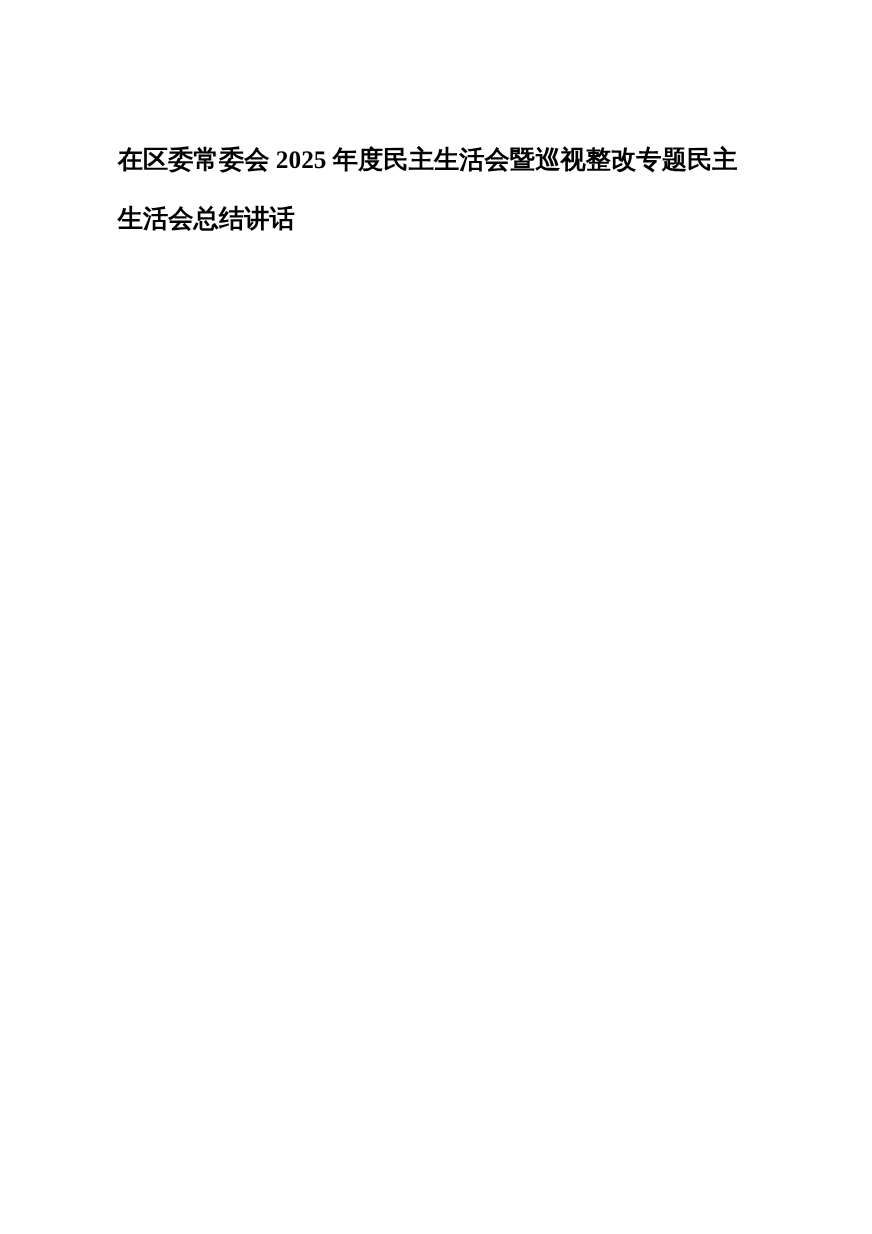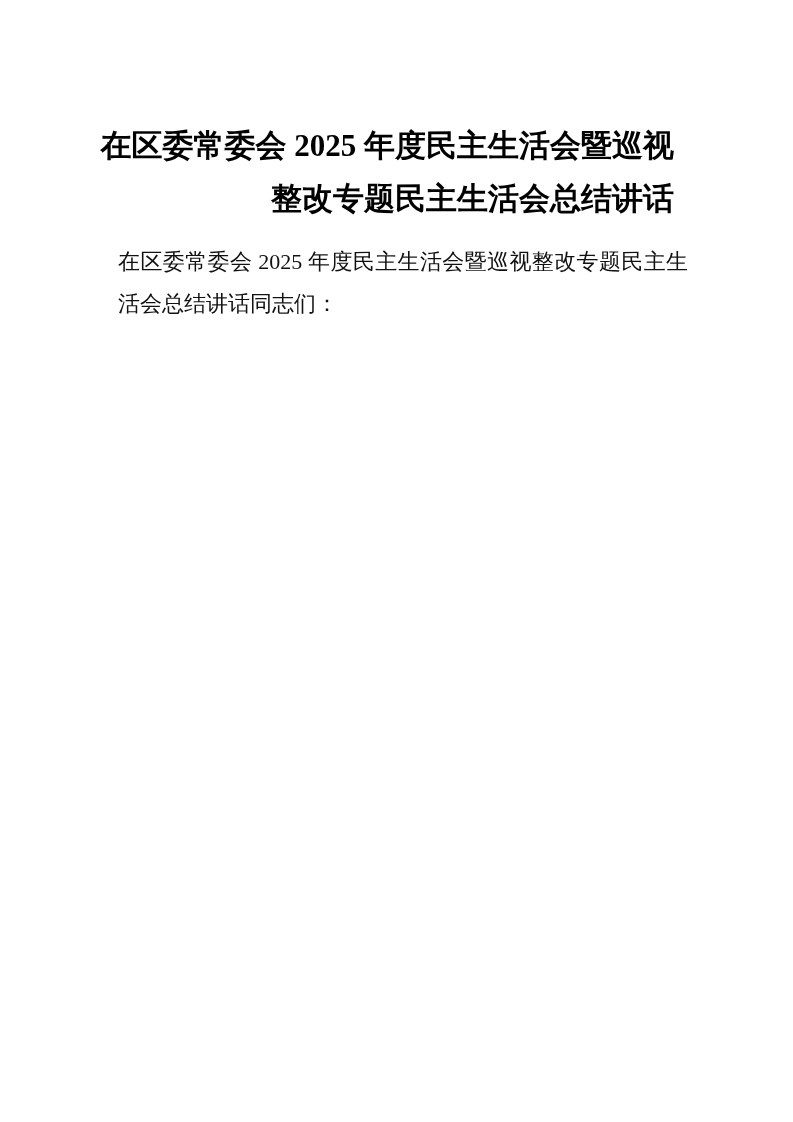--- a/index.html
+++ b/index.html
@@ -12,25 +12,25 @@
     width: 793px;
     height: 1122px;
     background: #ffffff;
     overflow: hidden;
     font-family: "Liberation Serif", serif;
     color: #000000;
   }
   .doc-title {
     position: absolute;
     top: 119px;
-    left: 94px;
+    left: 107px;
     width: 580px;
     margin: 0;
-    text-align: right;
-    font-size: 31px;
+    text-align: left;
+    font-size: 23px;
     line-height: 53px;
     font-weight: bold;
     color: #000000;
     font-family: "Liberation Serif", serif;
     word-break: break-word;
   }
   .doc-body {
     position: absolute;
     top: 241px;
     left: 118px;
@@ -48,15 +48,14 @@
     word-break: break-all;
   }
 </style>
 </head>
 <body>
 
 <div class="page">
   <h1 class="doc-title">在区委常委会 2025 年度民主生活会暨巡视整改专题民主生活会总结讲话</h1>
 
   <div class="doc-body">
-    <p>在区委常委会 2025 年度民主生活会暨巡视整改专题民主生活会总结讲话同志们：</p>
   </div>
 </div>
 
 </body></html>

